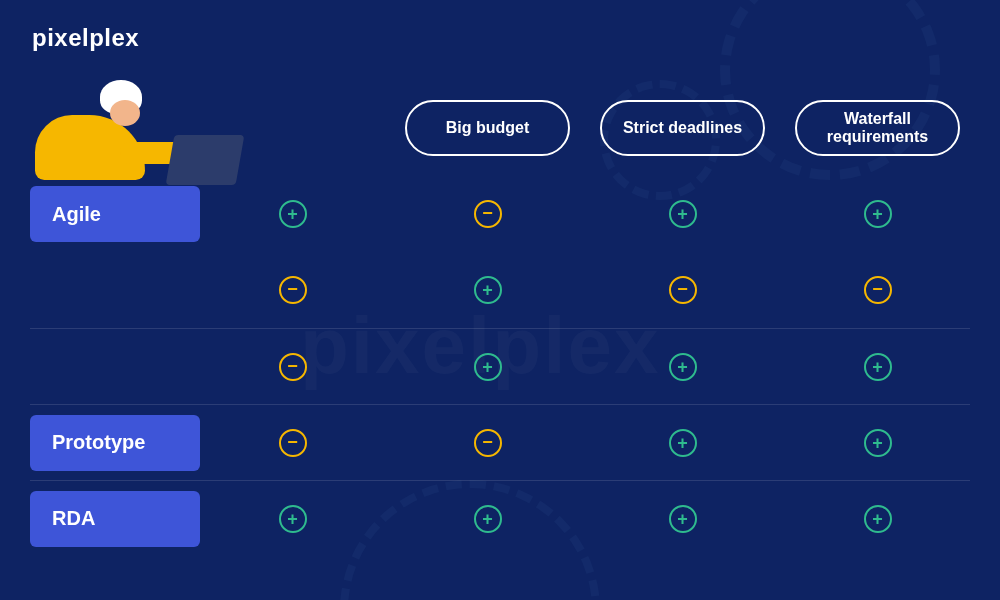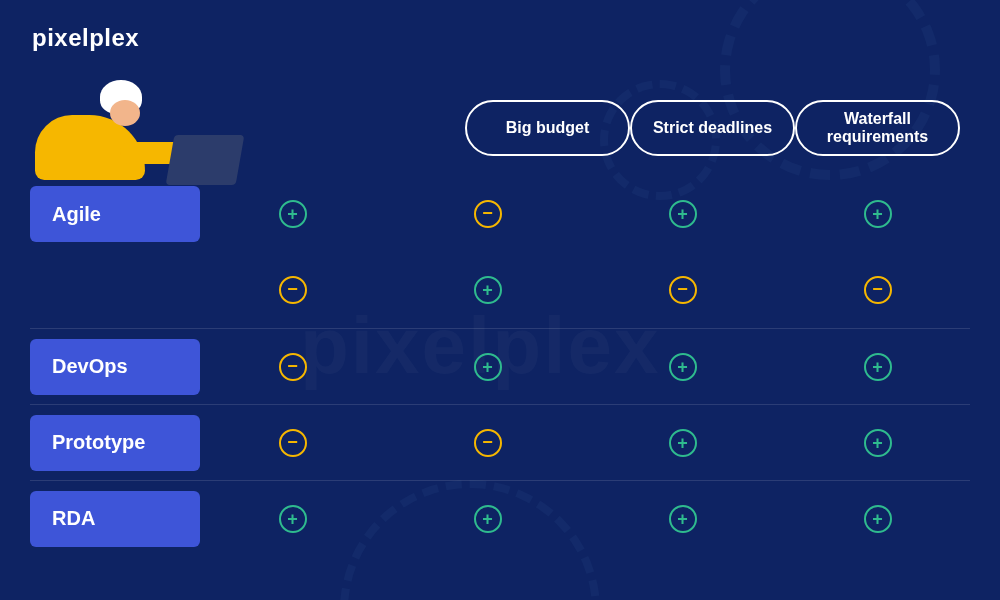--- a/index.html
+++ b/index.html
@@ -65,20 +65,21 @@
   
   .table {
     position: absolute;
     top: 100px;
     left: 30px;
     right: 30px;
   }
   .header-row {
     display: flex;
     justify-content: flex-end;
+    gap: 30px;
     margin-bottom: 20px;
     padding-right: 10px;
   }
   .col-header {
     width: 165px;
     height: 56px;
     border: 2px solid #ffffff;
     border-radius: 28px;
     display: flex;
     align-items: center;
@@ -206,21 +207,20 @@
             </div>
           </div>
           <div class="cell">
             <div class="mark minus">
               <span>−</span>
             </div>
           </div>
         </div>
       </div>
       <div class="data-row">
-        <div class="row-label">DevOps</div>
         <div class="cells">
           <div class="cell">
             <div class="mark minus">
               <span>−</span>
             </div>
           </div>
           <div class="cell">
             <div class="mark plus">
               <span>+</span>
             </div>

